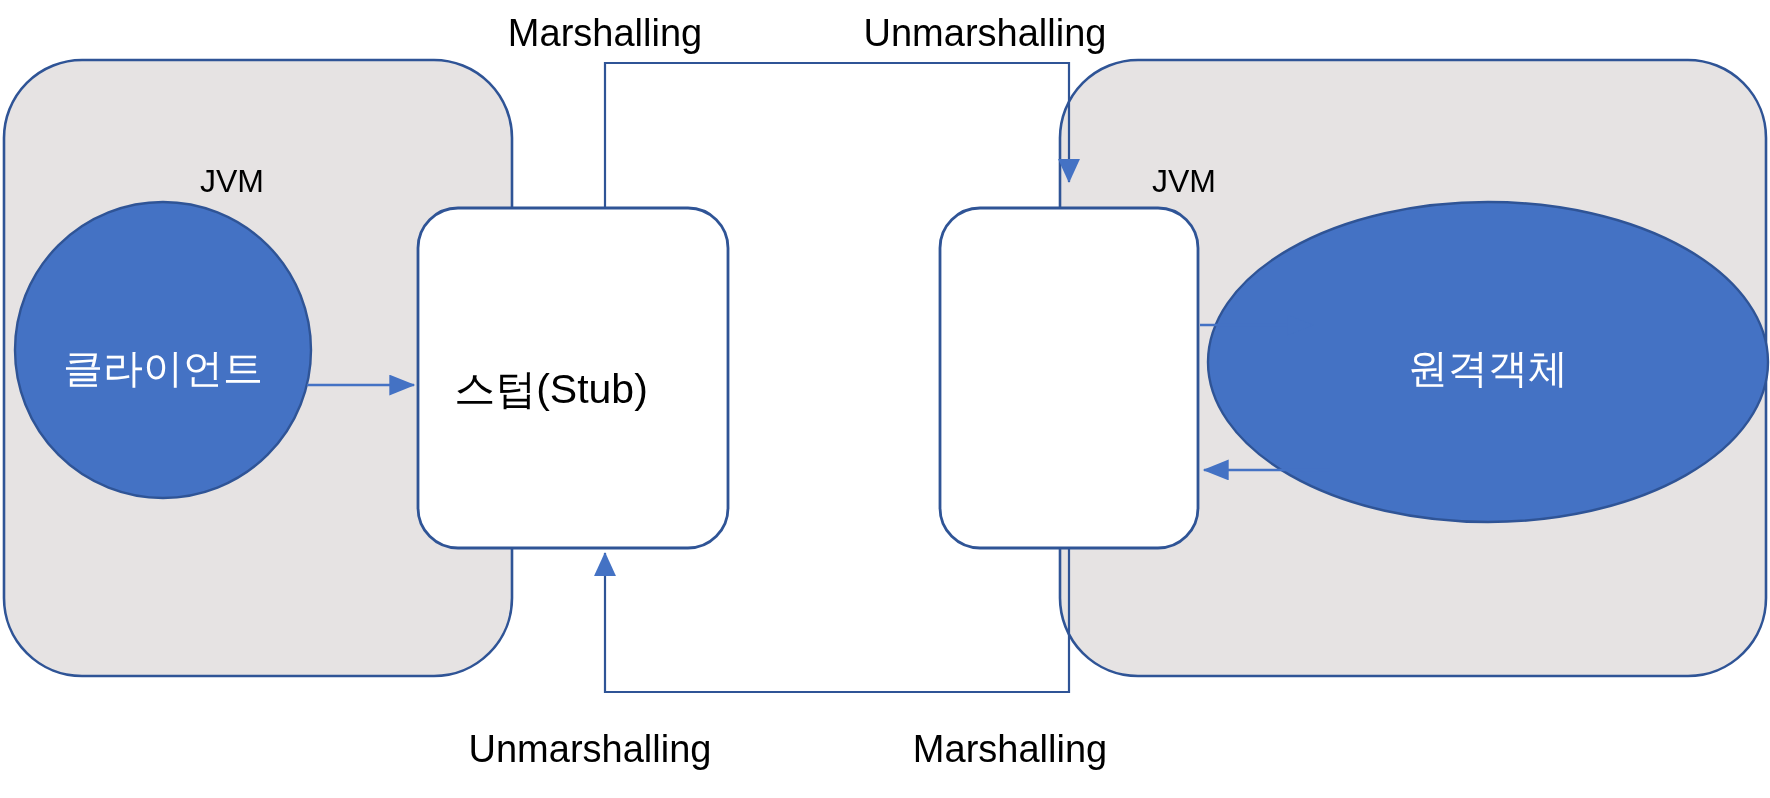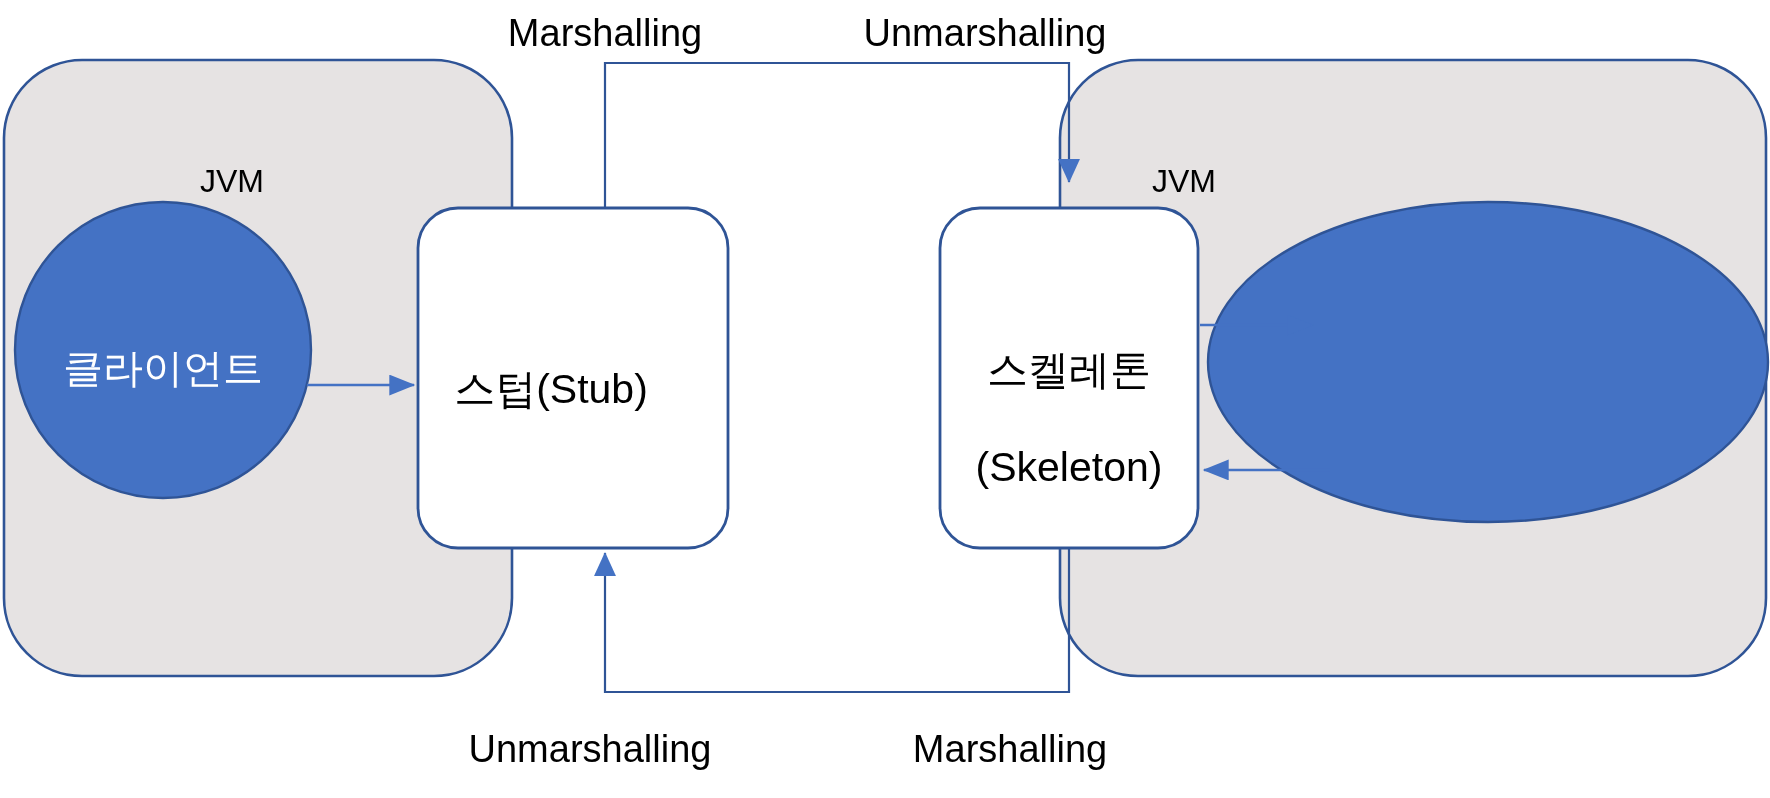--- a/index.html
+++ b/index.html
@@ -96,26 +96,23 @@
   <div class="jvm-label" style="left:1152px; top:163px; width:140px;">JVM</div>
 
   <div class="node-label circle-label white-text" style="left:13px; top:298px; width:300px;">
     <div>클라이언트</div>
   </div>
 
   <div class="node-label box-label" style="left:418px; top:317px; width:266px;">
     <div>스텁(Stub)</div>
   </div>
 
-  <div class="node-label box-label" style="left:925px; top:298px; width:288px;">
-    <div>스켈레톤</div>
-    <div>(Skeleton)</div>
-  </div>
 
   <div class="node-label circle-label white-text" style="left:1218px; top:298px; width:540px;">
+    <div>원격객체</div>
   </div>
 
   <div class="edge-label" style="left:385px; top:12px; width:440px;">Marshalling</div>
 
   <div class="edge-label" style="left:725px; top:12px; width:520px;">Unmarshalling</div>
 
   <div class="edge-label" style="left:355px; top:728px; width:470px;">Unmarshalling</div>
 
   <div class="edge-label" style="left:790px; top:728px; width:440px;">Marshalling</div>
 

